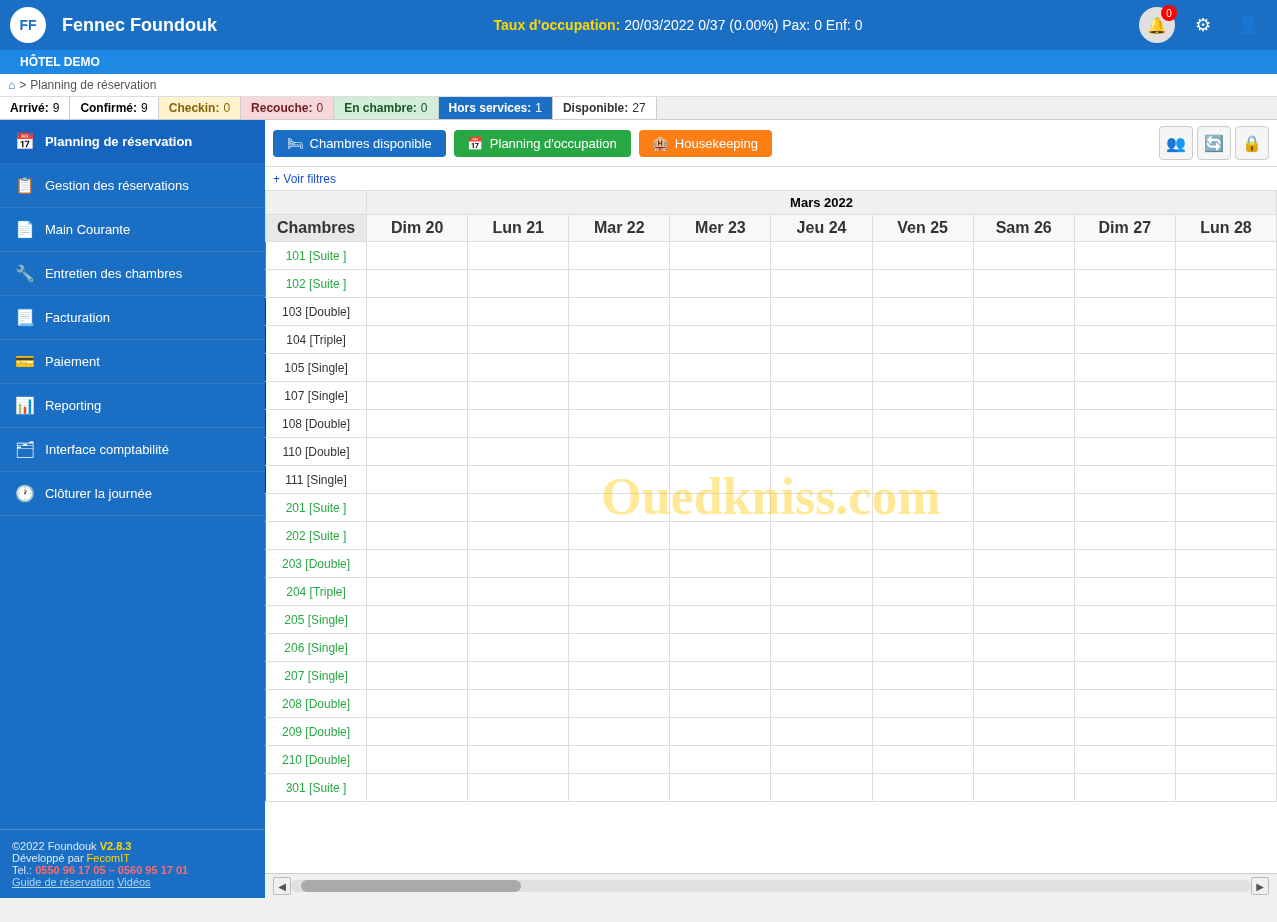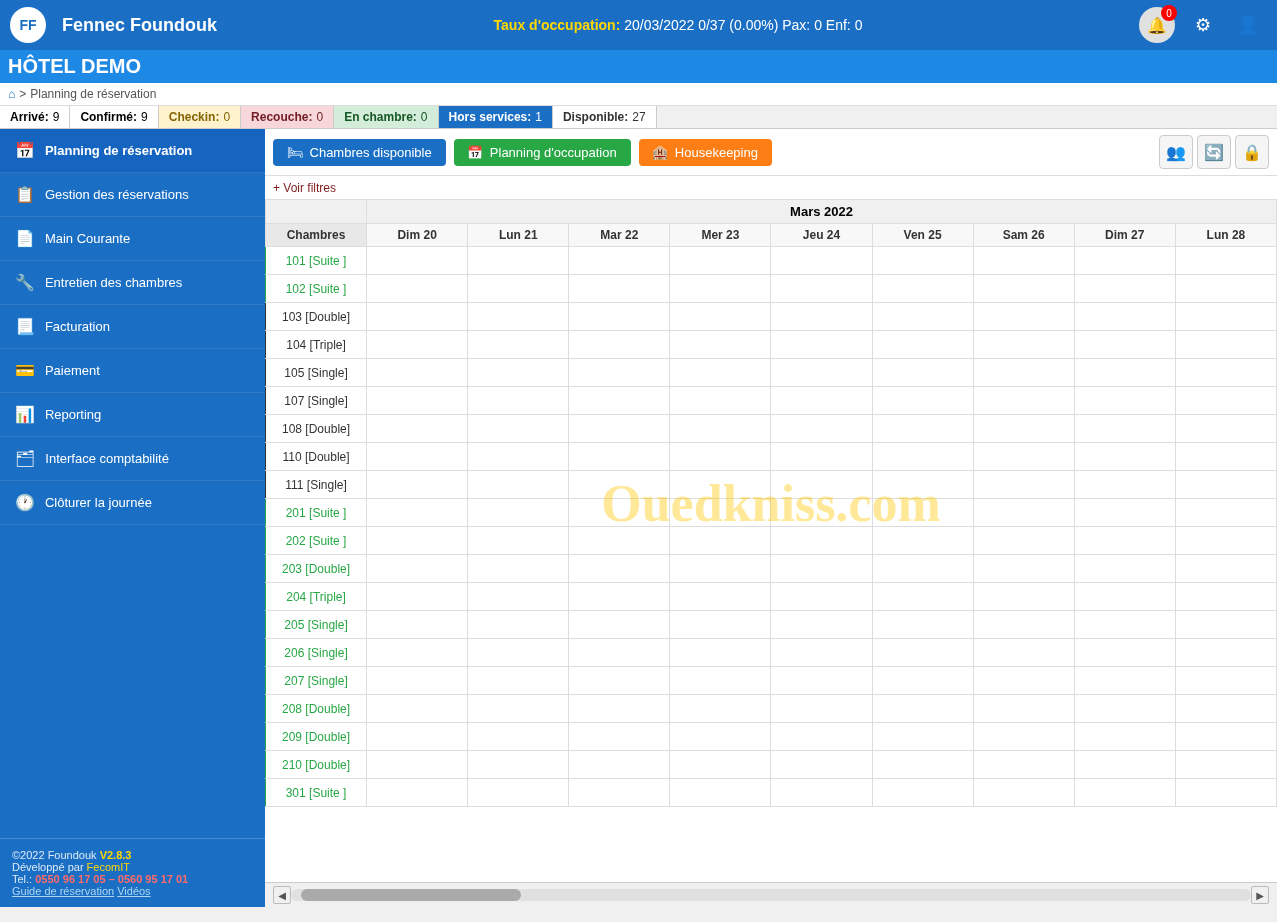--- a/index.html
+++ b/index.html
@@ -30,22 +30,22 @@
       border-radius: 50%; width: 16px; height: 16px; font-size: 10px;
       display: flex; align-items: center; justify-content: center;
     }
     .icon-btn {
       width: 36px; height: 36px; border-radius: 50%; background: none; border: none;
       cursor: pointer; color: white; font-size: 18px; display: flex; align-items: center; justify-content: center;
     }
 
     
     .subheader {
-      background: #1e88e5; color: white; padding: 5px 8px;
-      display: flex; align-items: center; gap: 6px; font-size: 20px; font-weight: bold; text-align: right;
+      background: #1e88e5; color: white; padding: 5px 20px;
+      display: flex; align-items: center; gap: 6px; font-size: 12px; font-weight: bold; text-align: right;
     }
 
     
     .breadcrumb-bar {
       background: white; border-bottom: 1px solid #ddd;
       display: flex; align-items: center; padding: 4px 8px; gap: 4px; font-size: 12px; color: #555;
     }
     .breadcrumb-bar .home-icon { color: #1a6fc4; }
 
     
@@ -110,37 +110,37 @@
     }
     .toolbar-right { margin-left: auto; display: flex; gap: 4px; }
     .icon-square-btn {
       width: 34px; height: 34px; border: 1px solid #ccc; background: #f5f5f5;
       border-radius: 4px; cursor: pointer; display: flex; align-items: center; justify-content: center;
       font-size: 16px; color: #555;
     }
 
     
     .filter-bar { padding: 4px 8px; }
-    .filter-link { color: #7f1d1d; cursor: pointer; font-size: 12px; text-decoration: none; }
+    .filter-link { color: #1d4ed8; cursor: pointer; font-size: 12px; text-decoration: none; }
 
     
     .planning-area { flex: 1; overflow: hidden; display: flex; flex-direction: column; }
 
     .planning-table {
       border-collapse: collapse; width: 100%; min-width: 900px;
     }
     .planning-table th, .planning-table td {
       border: 1px solid #ddd; text-align: center; padding: 0;
     }
     .month-header th {
       background: #f0f0f0; font-weight: bold; font-size: 13px; padding: 4px;
       text-align: center;
     }
     .day-header th {
-      background: #f8f8f8; font-size: 12px; font-weight: bold; padding: 4px 2px;
+      background: #f8f8f8; font-size: 16px; font-weight: bold; padding: 4px 2px;
       color: #333;
     }
     .day-header th:first-child { background: #e8e8e8; }
     .room-col { width: 100px; min-width: 100px; }
     .day-col { width: 100px; min-width: 95px; }
 
     .room-cell {
       text-align: left; padding: 4px 6px; font-size: 12px;
       border-left: 4px solid #28a745; background: white;
       white-space: nowrap; height: 28px;

